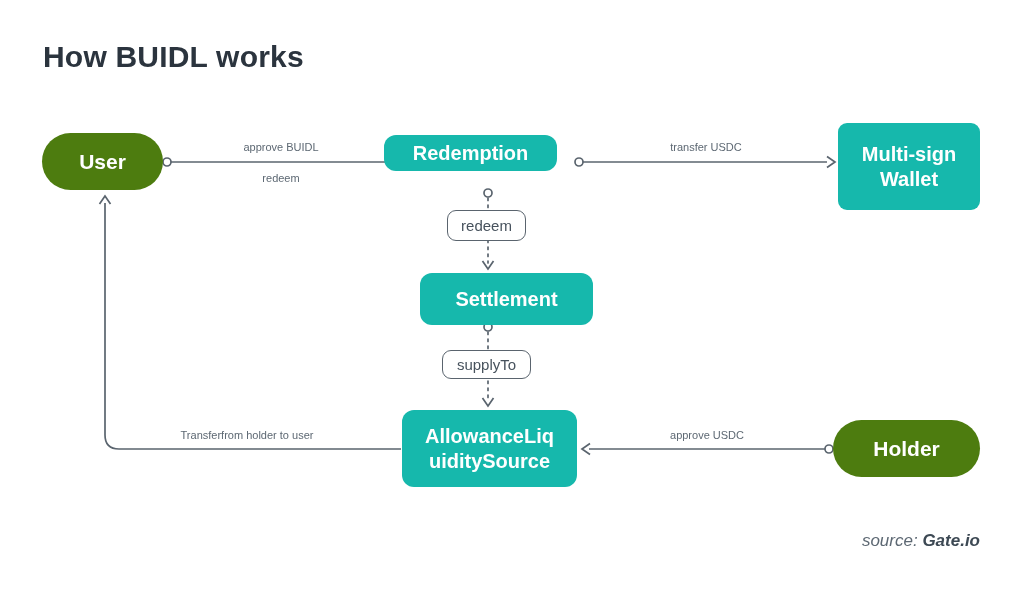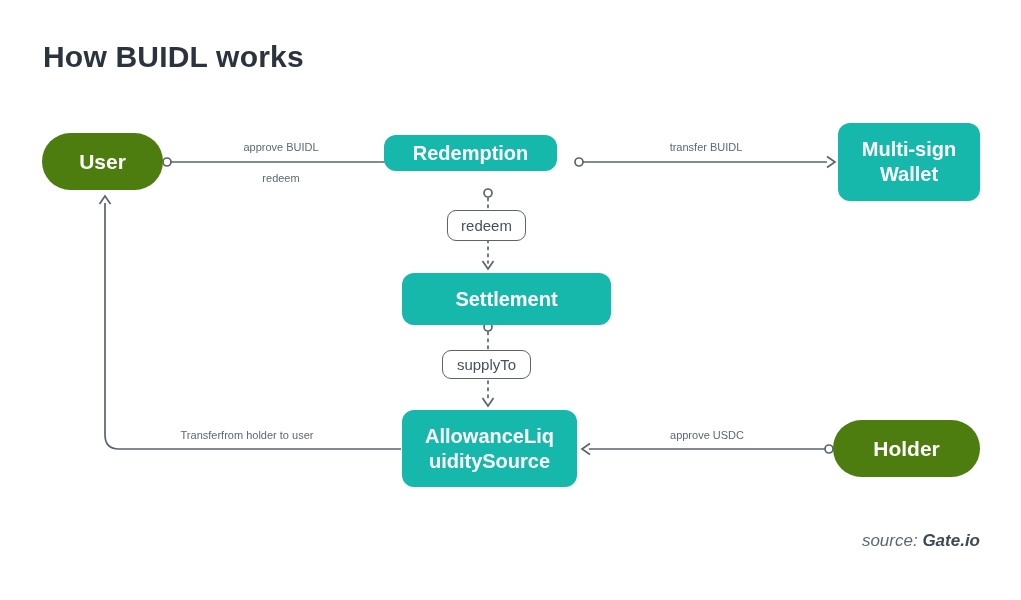--- a/index.html
+++ b/index.html
@@ -136,26 +136,26 @@
   </svg>
 
   <div class="node pill" style="left:42px; top:133px; width:121px; height:57px;">
     <span>User</span>
   </div>
 
   <div class="node box" style="left:384px; top:135px; width:173px; height:36px;">
     <span>Redemption</span>
   </div>
 
-  <div class="node box" style="left:838px; top:123px; width:142px; height:78px; flex-direction:column;">
+  <div class="node box" style="left:838px; top:123px; width:142px; height:87px; flex-direction:column;border-radius:9px;">
     <span>Multi-sign</span>
     <span>Wallet</span>
   </div>
 
-  <div class="node box" style="left:402px; top:273px; width:209px; height:52px;">
+  <div class="node box" style="left:420px; top:273px; width:173px; height:52px;">
     <span>Settlement</span>
   </div>
 
   <div class="node pill" style="left:833px; top:420px; width:147px; height:57px;">
     <span>Holder</span>
   </div>
 
   <div class="node box" style="left:402px; top:410px; width:175px; height:77px; flex-direction:column;">
     <span>AllowanceLiq</span>
     <span>uiditySource</span>
@@ -164,21 +164,21 @@
   <div class="tag" style="left:447px; top:210px; width:79px; height:31px;">
     <span>redeem</span>
   </div>
 
   <div class="tag" style="left:442px; top:350px; width:89px; height:29px;text-align:right;">
     <span>supplyTo</span>
   </div>
 
   <div class="edge-label" style="left:281px; top:147px;">approve BUIDL</div>
   <div class="edge-label" style="left:281px; top:178px;">redeem</div>
-  <div class="edge-label" style="left:706px; top:147px;">transfer BUIDL</div>
+  <div class="edge-label" style="left:706px; top:147px;">transfer USDC</div>
   <div class="edge-label" style="left:247px; top:435px;text-align:right;">Transferfrom holder to user</div>
   <div class="edge-label" style="left:707px; top:435px;">approve USDC</div>
 
 
   <div class="footer-source">
     <span>source:</span>
     <b>Gate.io</b>
   </div>
 
 </div>

